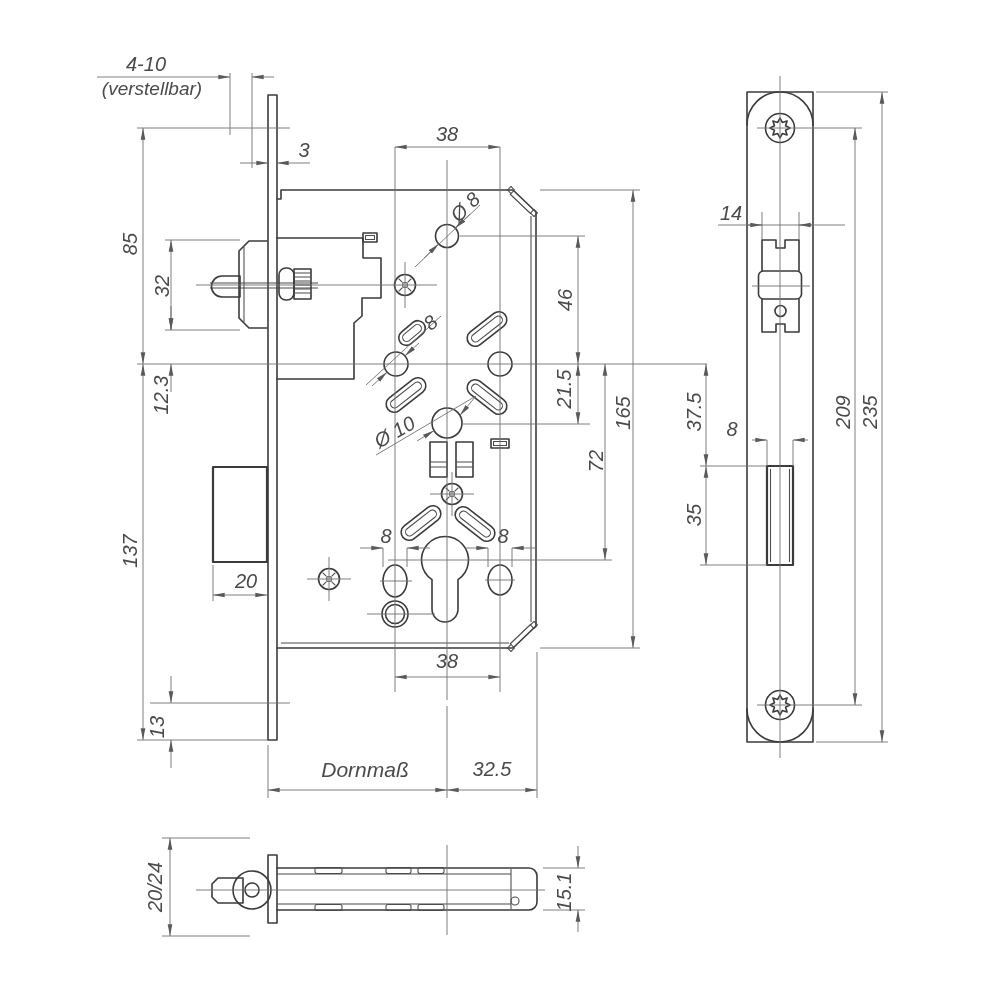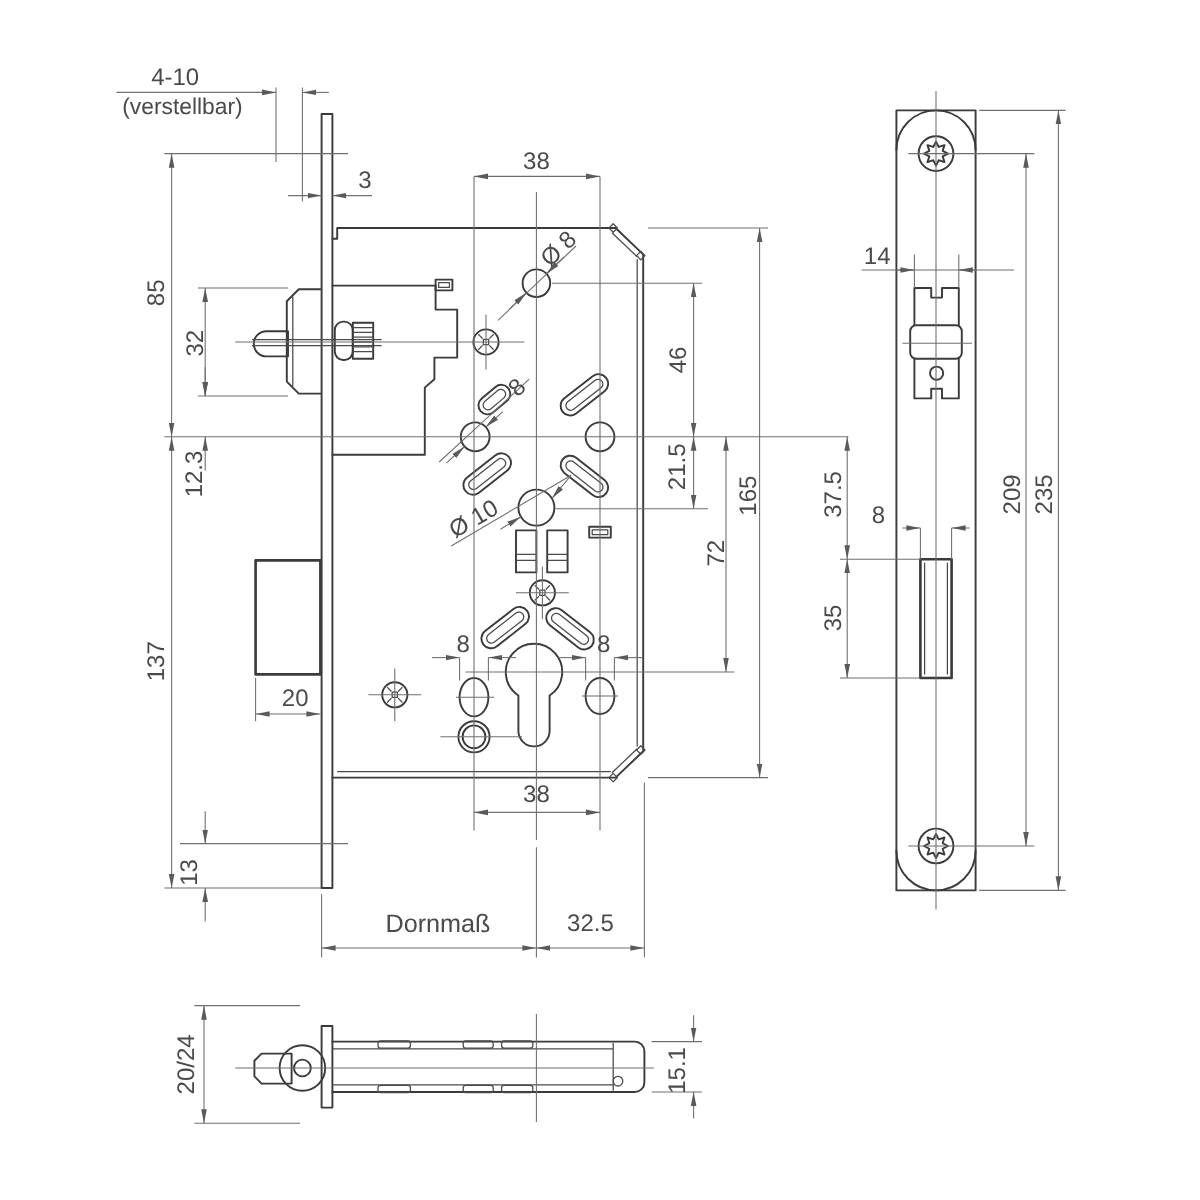--- a/index.html
+++ b/index.html
@@ -1,16 +1,16 @@
 <!DOCTYPE html>
 <html><head>
 <meta charset="utf-8">
 <style>
   html,body{margin:0;padding:0;background:#ffffff;}
-  .stage{width:1000px;height:1000px;background:#fff;position:relative;font-family:"Liberation Sans",sans-serif;}
+  .stage{width:1000px;height:1000px;background:#fff;position:relative;font-family:"Liberation Sans",sans-serif;font-style:italic;}
   svg{display:block;}
   svg *{fill:none;}
   .obj{stroke:#3b3b3b;stroke-width:1.6;stroke-linejoin:round;stroke-linecap:round;}
   .obj2{stroke:#3b3b3b;stroke-width:2.2;stroke-linejoin:round;}
   .objt{stroke:#4a4a4a;stroke-width:1.05;stroke-linejoin:round;}
   .thin{stroke:#6f6f6f;stroke-width:0.9;stroke-linecap:butt;}
   .txt{font-family:"Liberation Sans",sans-serif;font-size:20px;fill:#4a4a4a;stroke:none;text-anchor:middle;}
   .txt-sm{font-size:19px;}
   .txt-lg{font-size:21px;}
   .arrowfill{fill:#5a5a5a;stroke:none;}

